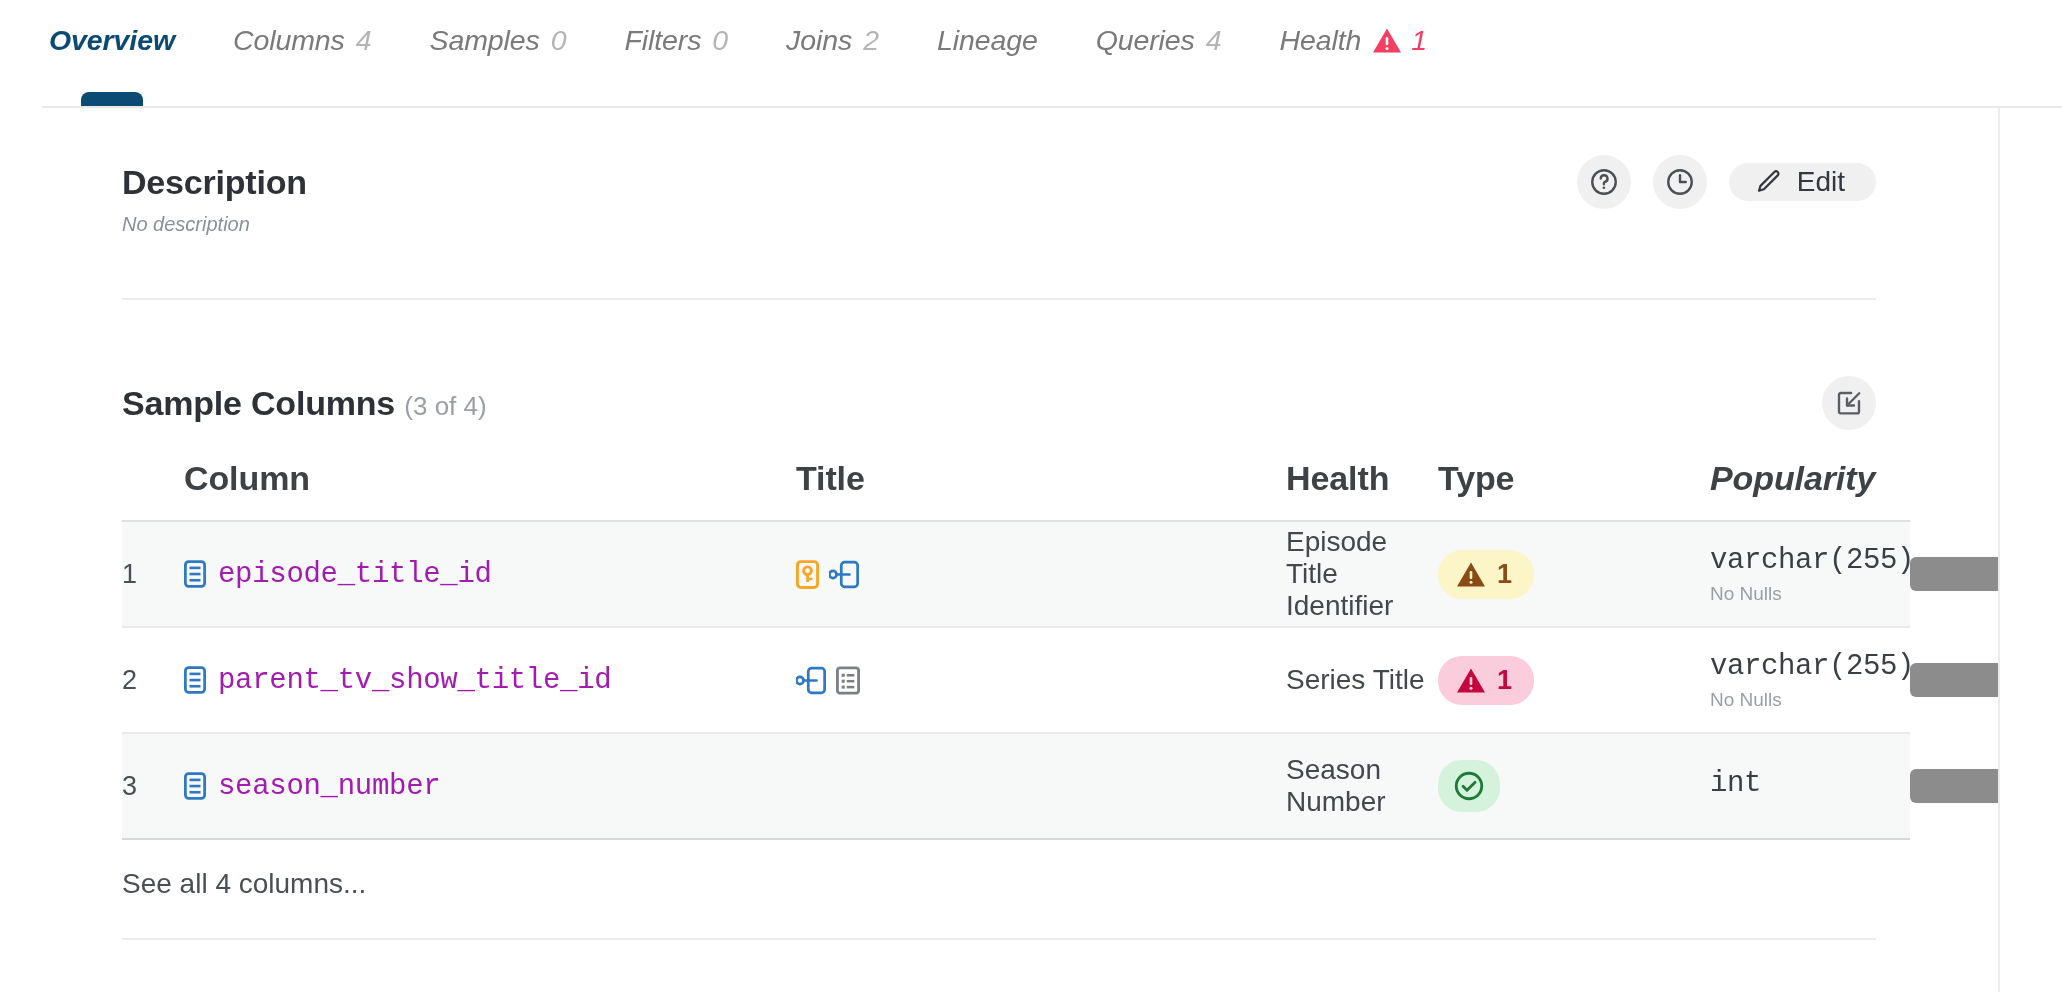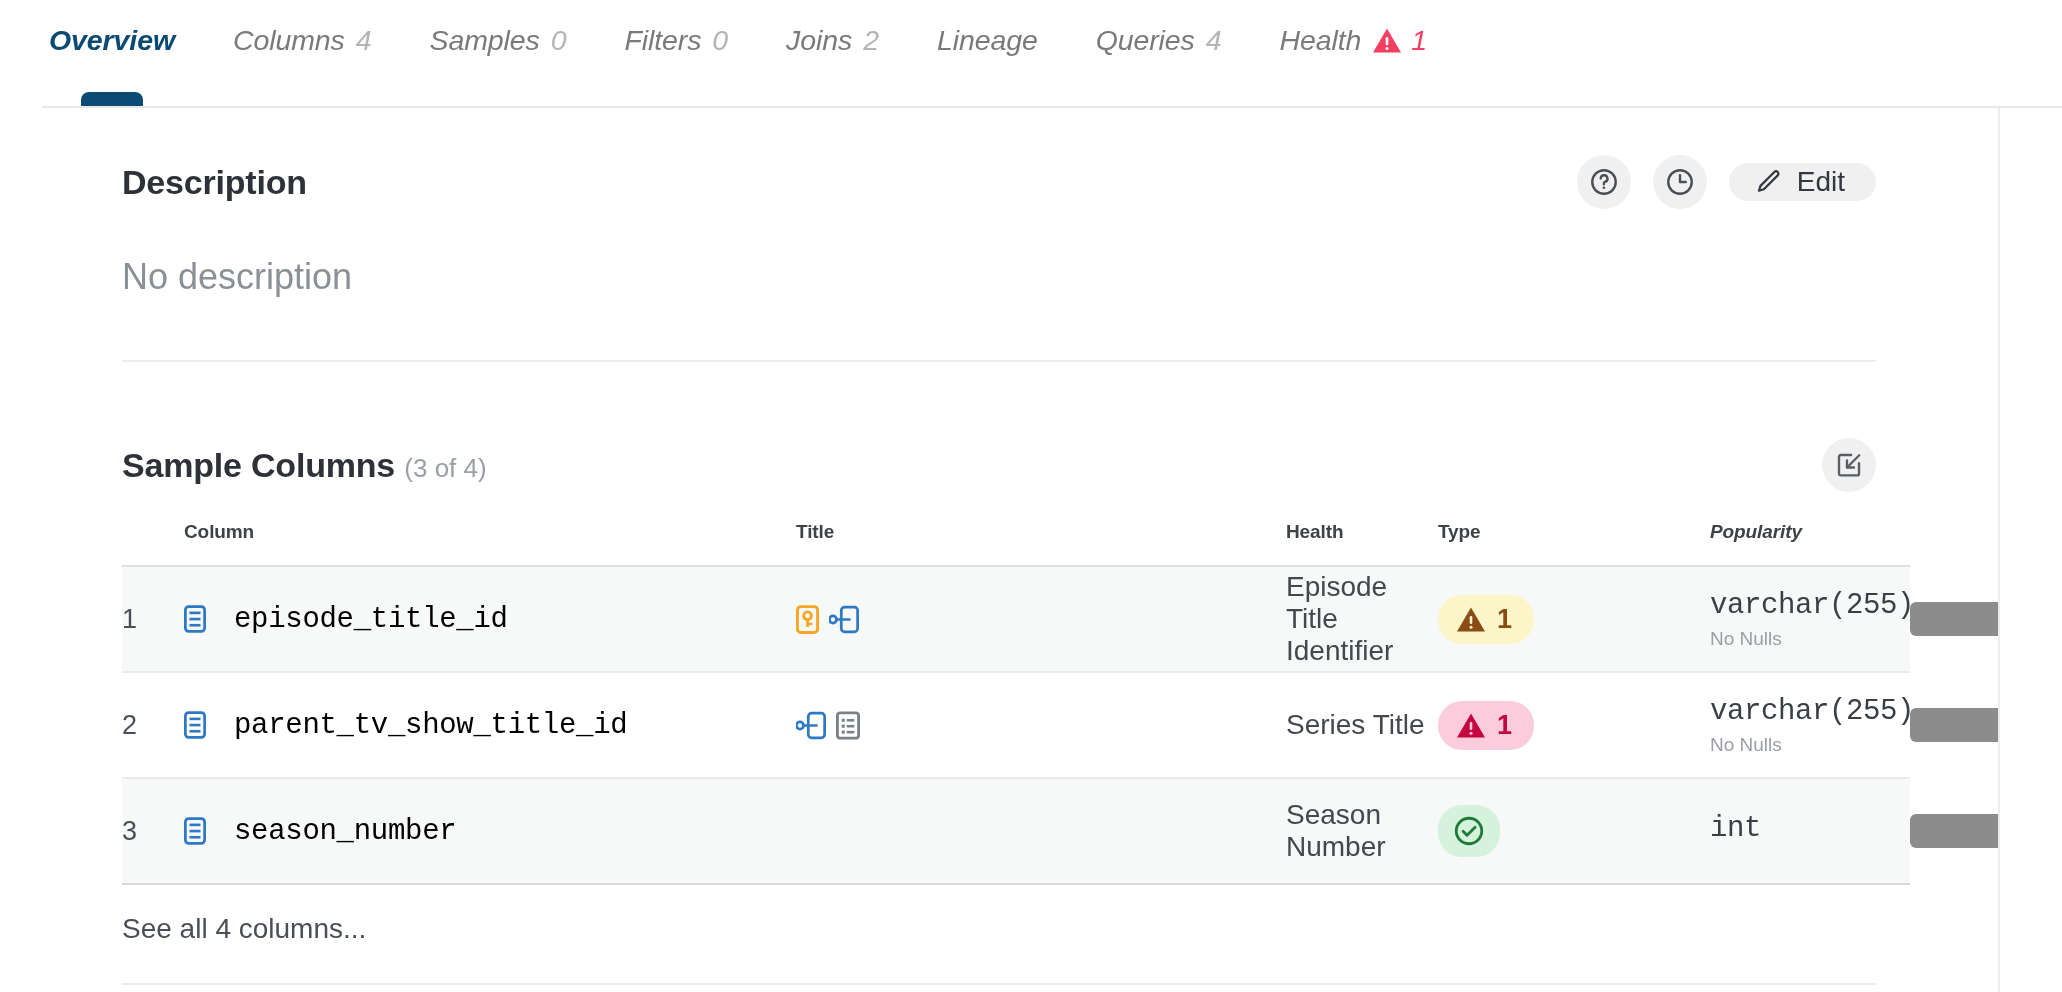--- a/index.html
+++ b/index.html
@@ -118,22 +118,22 @@
     background: #f0f0f0;
     display: flex; align-items: center; gap: 14px;
     padding: 0 31px 0 26px;
     cursor: pointer;
     border: none;
     font-size: 28px;
     color: #333740;
     font-family: "Liberation Sans", sans-serif;
   }
   .no-desc {
-    margin-top: 43px;
-    font-size: 36px;
+    font-style: italic;
+    font-size: 20px;
     color: #8b9096;
   }
   .divider {
     margin-top: 62px;
     height: 2px;
     background: #ececec;
   }
 
   
   .sec-cols { padding-top: 73px; }
@@ -143,21 +143,21 @@
   }
 
   table.cols {
     width: 100%;
     margin-top: 26px;
     border-collapse: collapse;
     table-layout: fixed;
   }
   table.cols th {
     text-align: left;
-    font-size: 19px;
+    font-size: 34px;
     color: #3d4247;
     font-weight: bold;
     padding-bottom: 22px;
     letter-spacing: -0.1px;
   }
   table.cols thead tr { border-bottom: 2px solid #e0e0e0; }
   .th-idx  { width: 62px; }
   .th-col  { width: 612px; }
   .th-title{ width: 490px; margin-top: 44px; }
   .th-health { width: 152px; }
@@ -167,22 +167,22 @@
   table.cols tbody tr { height: 106px; border-bottom: 2px solid #eaeaea; }
   table.cols tbody tr.shade { background: #f7f8f8; }
   table.cols tbody tr.last { border-bottom: 2px solid #d8d8d8; }
   table.cols td { vertical-align: middle; padding: 0; }
 
   .idx { font-size: 27px; color: #4a4f55; padding-right: 10px; }
   .colname-cell { display: flex; align-items: center; gap: 0; }
   .colname {
     font-family: "Liberation Mono", monospace;
     font-size: 29px;
-    color: #000000;
-    margin-left: 28px;
+    color: #a21caf;
+    margin-left: 12px;
     cursor: pointer;
     letter-spacing: -0.3px;
   }
   .badge-cell { display: flex; align-items: center; gap: 10px; padding-right: 24px; }
   .title-txt { font-size: 28px; color: #44484d; }
 
   .health-pill {
     display: inline-flex; align-items: center; gap: 11px;
     border-radius: 24px;
     padding: 9px 22px 9px 18px;

